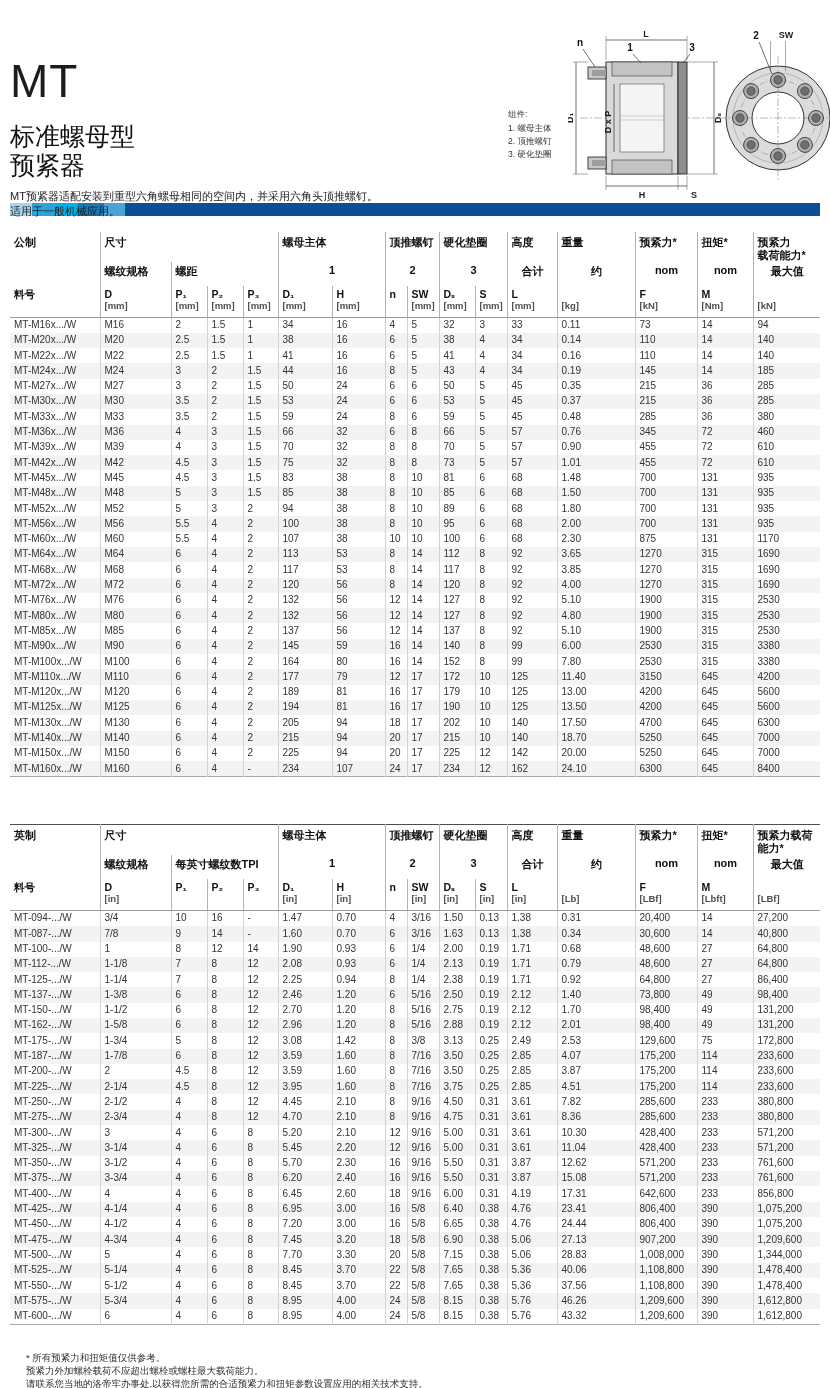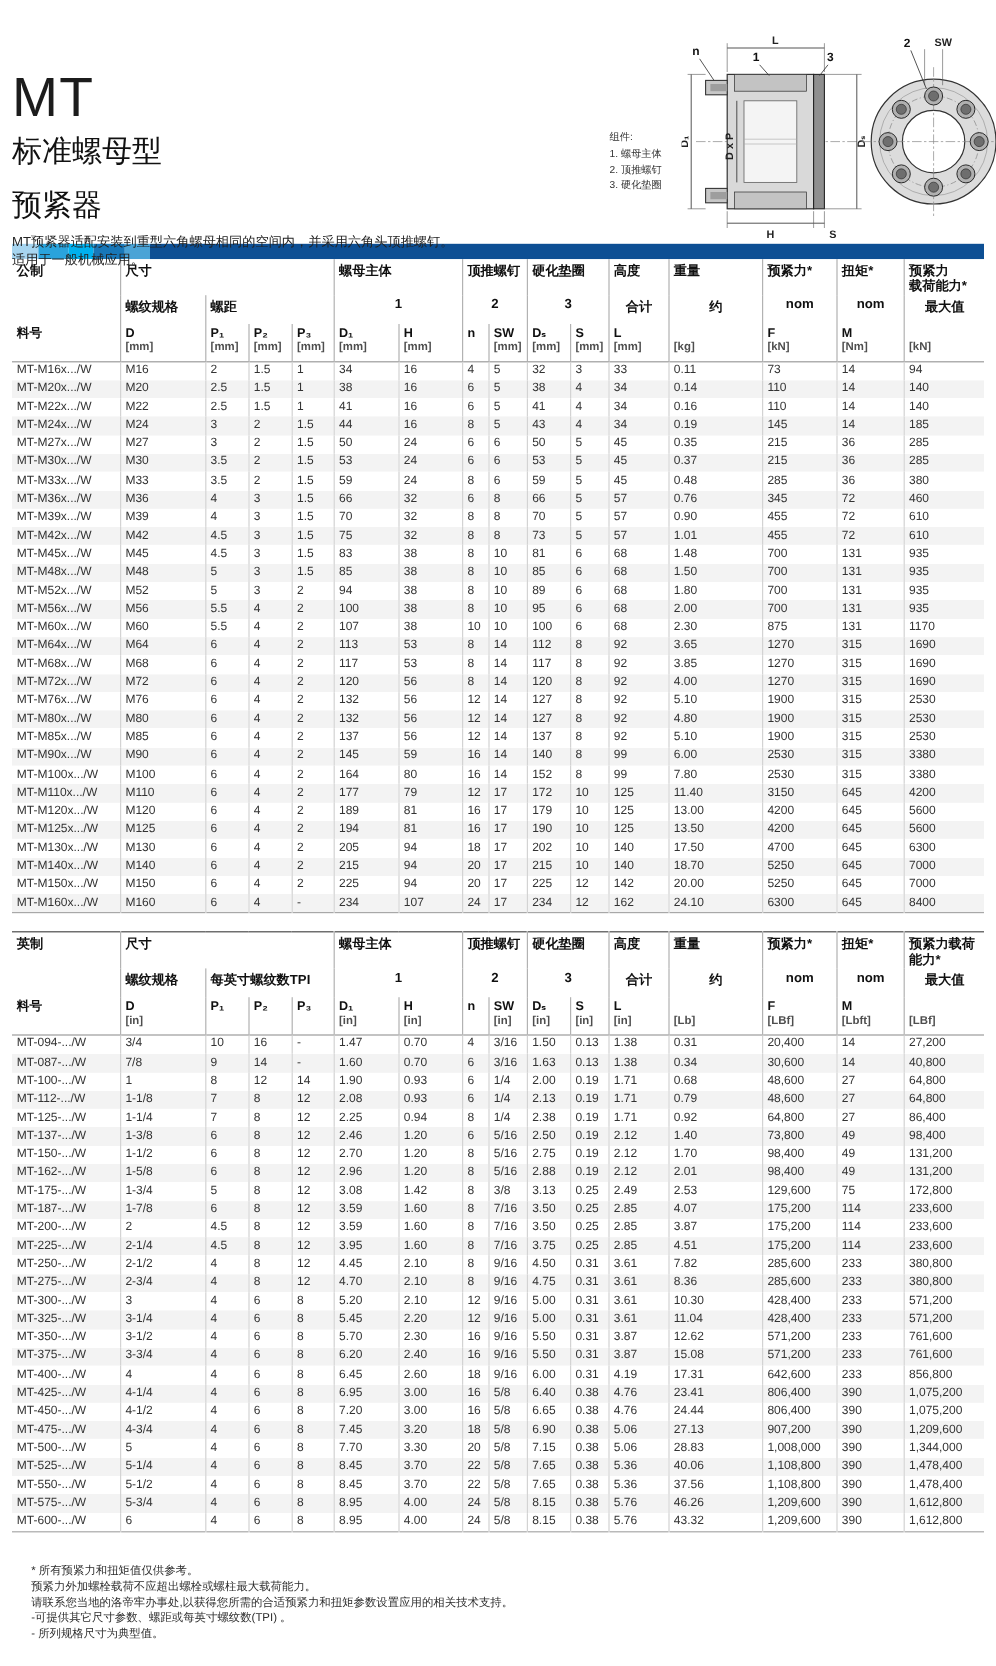--- a/index.html
+++ b/index.html
@@ -4,35 +4,35 @@
 <style>
   *{margin:0;padding:0;box-sizing:border-box}
   html,body{background:#fff}
   body{font-family:"Liberation Sans","DejaVu Sans",sans-serif;-webkit-font-smoothing:antialiased}
   .page{position:relative;width:830px;height:1388px;background:#fff;overflow:hidden}
 
   
   .header-area{position:relative;height:203px}
   .title-block{position:absolute;left:10px;top:58px}
   .main-title{font-size:46px;font-weight:200;line-height:46px;color:#1c1c1c;letter-spacing:1px}
-  .sub-title{font-size:25px;line-height:29px;color:#111;font-weight:400;margin-top:8px}
+  .sub-title{font-size:25px;line-height:29px;color:#111;font-weight:400;margin-top:18px}
   .desc{margin-top:9px;font-size:11px;line-height:14.5px;color:#222}
   .components{position:absolute;left:508px;top:108px;font-size:8.5px;line-height:13px;color:#333}
   .components .hd{margin-bottom:1px}
   .diagram{position:absolute;right:0;top:26px}
   .diagram text{font-family:"Liberation Sans","DejaVu Sans",sans-serif}
   .diagram .dim{font-size:9px;fill:#222;font-weight:700;text-anchor:middle}
   .diagram .lbl{font-size:10px;fill:#111;font-weight:700;text-anchor:middle}
 
   
   .accent-bar{display:flex;height:13px;margin:0 10px;overflow:hidden}
   .accent-bar>div{height:100%}
 
   
-  .tbl-wrap{margin:0 10px}
+  .tbl-wrap{margin:16px 10px}
   table{border-collapse:collapse;table-layout:fixed;width:810px;border-bottom:1px solid #a8a8a8}
   table.imperial-top{border-top:1.5px solid #4d4d4d}
   col.c0{width:90px}col.c1{width:71px}col.c2{width:36px}col.c3{width:36px}
   col.c4{width:35px}col.c5{width:54px}col.c6{width:53px}col.c7{width:22px}
   col.c8{width:32px}col.c9{width:36px}col.c10{width:32px}col.c11{width:50px}
   col.c12{width:78px}col.c13{width:62px}col.c14{width:56px}col.c15{width:67px}
   thead th{text-align:left;vertical-align:top;font-weight:700;color:#101010;
            border-left:1px solid #b2b2b2;padding:4px 3px 1px 4px}
   thead tr th:first-child{border-left:none}
   tr.r1 th{font-size:11px;height:27px;white-space:pre-line;line-height:12.5px}
@@ -53,21 +53,21 @@
 </style>
 </head>
 <body>
 
 <div class="page">
 
   <div class="header-area">
     <div class="title-block">
       <div class="main-title">MT</div>
       <div class="sub-title">标准螺母型</div>
-      <div class="sub-title" style="margin-top:16px">预紧器</div>
+      <div class="sub-title" style="margin-top:0">预紧器</div>
       <div class="desc">
         <div>MT预紧器适配安装到重型六角螺母相同的空间内，并采用六角头顶推螺钉。</div>
         <div>适用于一般机械应用。</div>
       </div>
     </div>
 
     <div class="components">
       <div class="hd">组件:</div>
 
     <div>1.  螺母主体</div>

